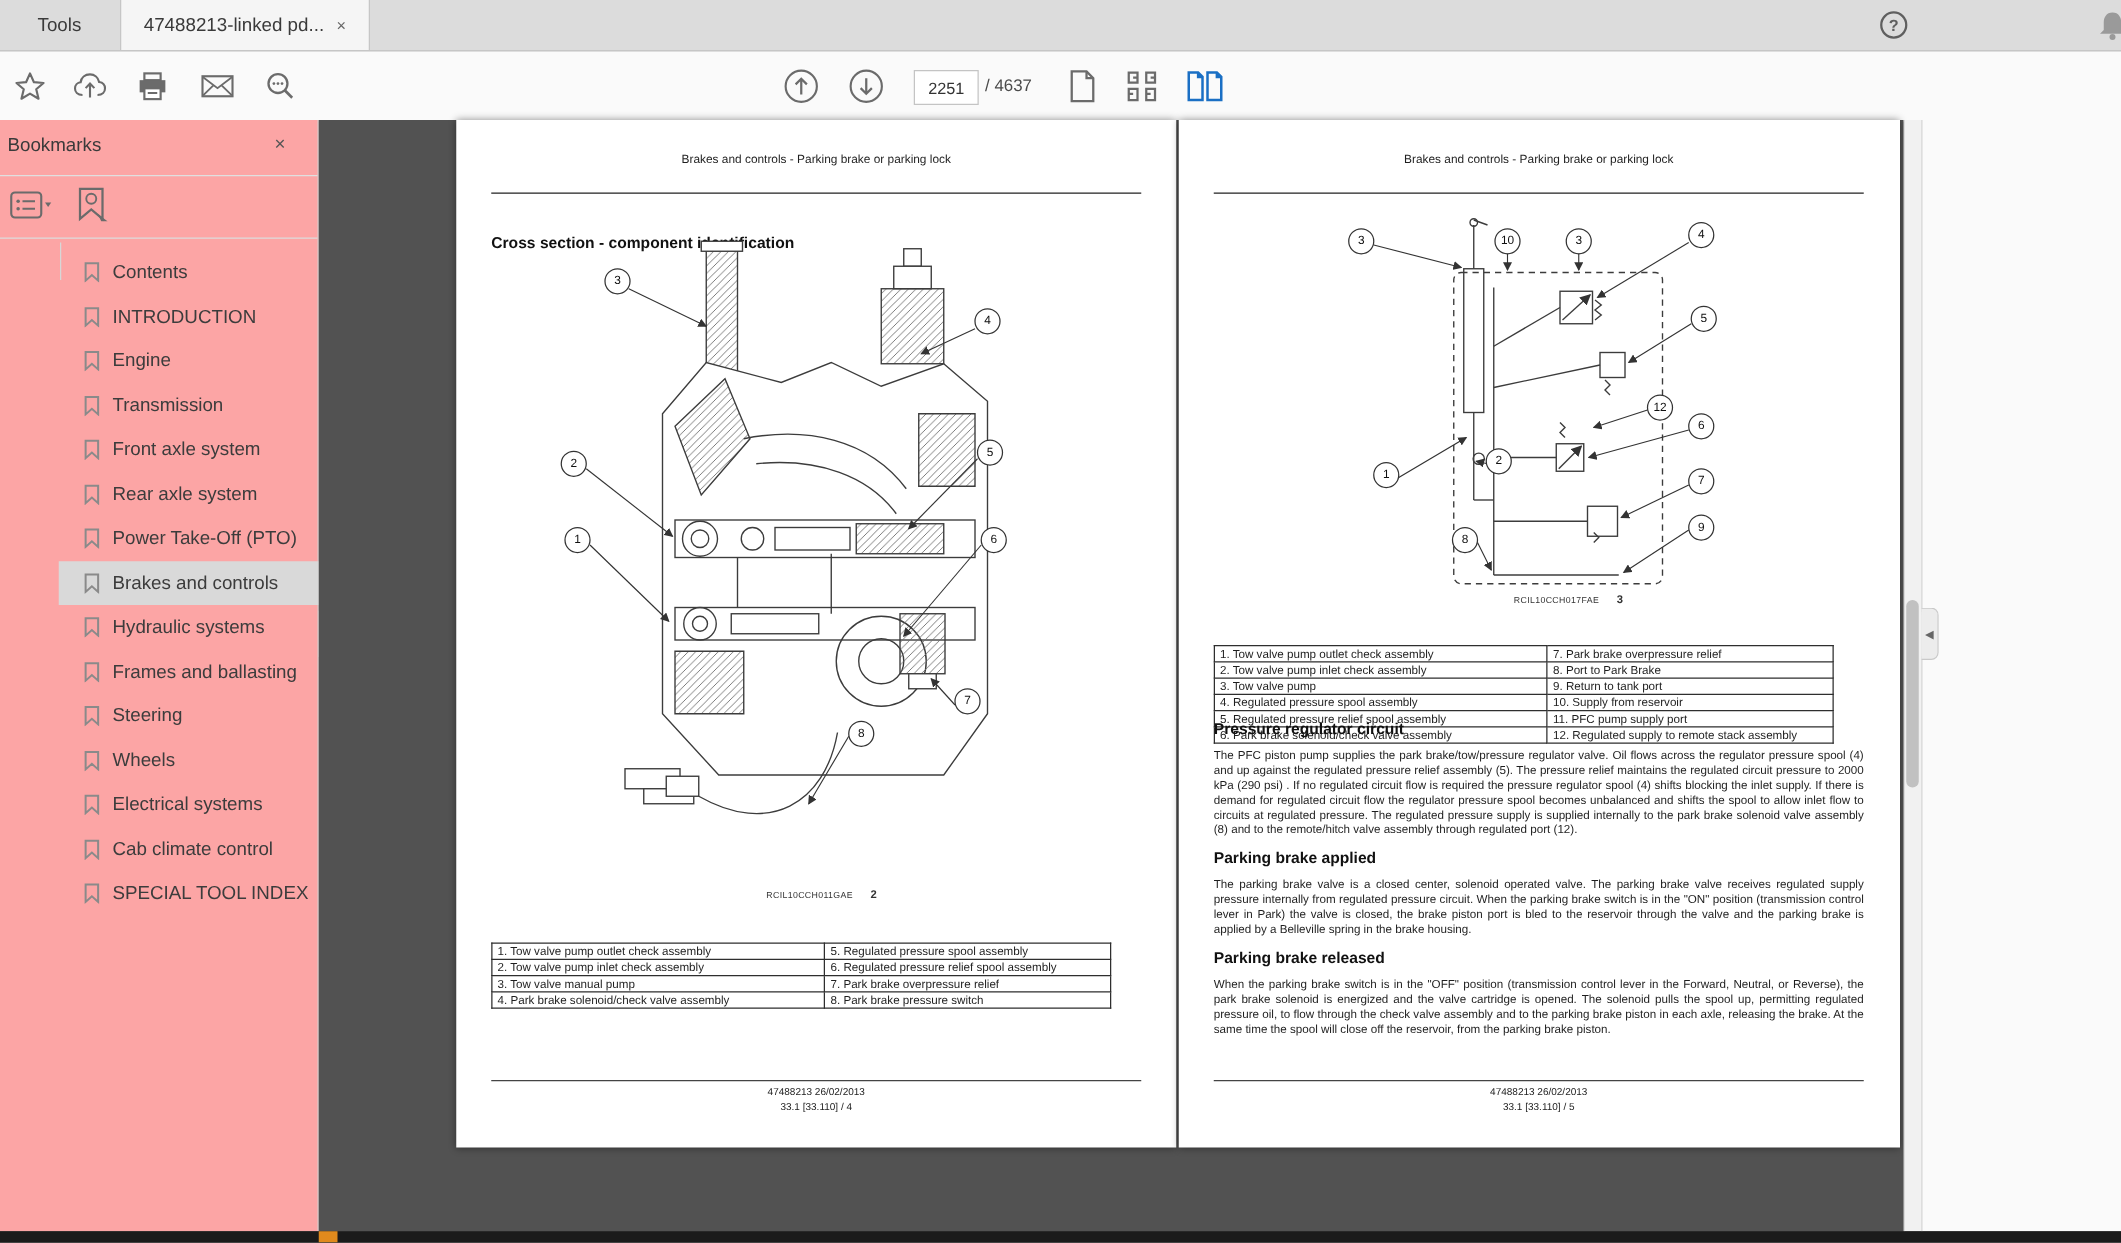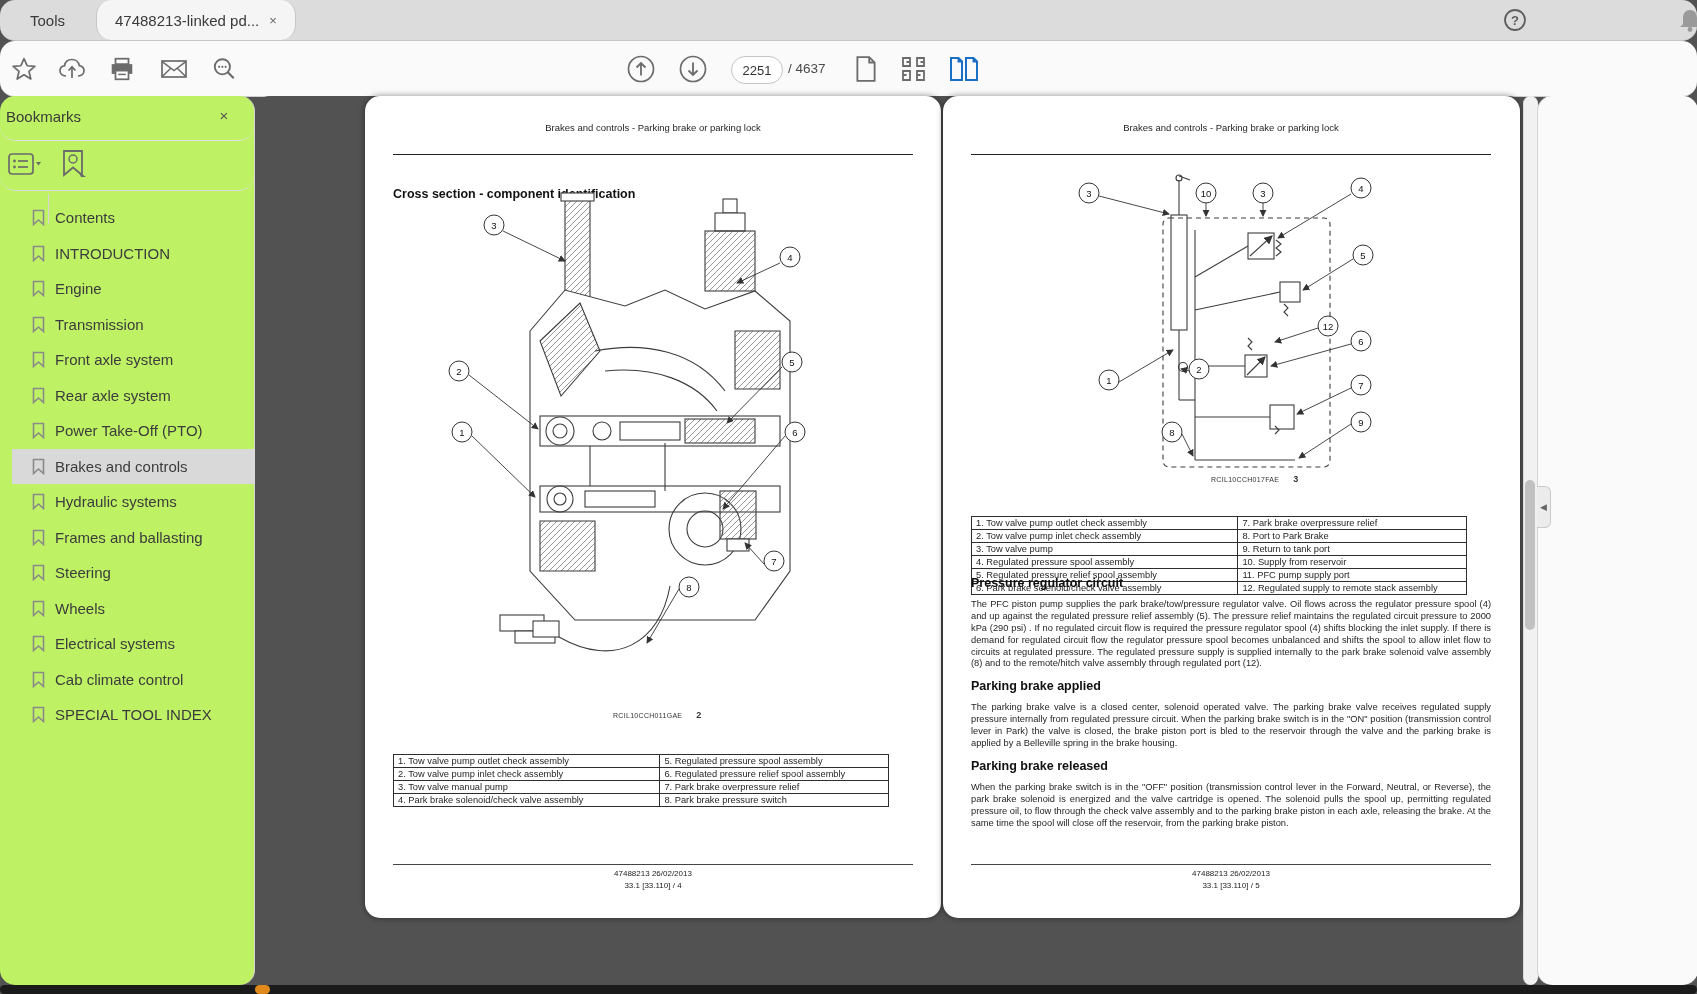--- a/index.html
+++ b/index.html
@@ -1,42 +1,42 @@
 <!DOCTYPE html>
 <html><head>
 <meta charset="utf-8">
 <style>
   html,body{margin:0;padding:0;}
   body{width:1697px;height:994px;overflow:hidden;position:relative;
        font-family:"Liberation Sans",sans-serif;background:#525252;}
-  .abs{position:absolute;border-radius:15px;}
+  .abs{position:absolute;}
   svg{display:block;}
   
   #tabbar{left:0;top:0;width:1697px;height:40px;background:#dcdcdc;border-bottom:1px solid #c6c6c6;}
   .tab{height:40px;display:flex;align-items:center;gap:10px;padding:0 18px;font-size:15px;color:#3a3a3a;box-sizing:border-box;}
   #tab-tools{left:12px;top:0;}
   #tab-doc{left:96px;top:0;background:#f5f5f5;border-left:1px solid #c6c6c6;border-right:1px solid #c6c6c6;max-width:230px;}
   #tab-doc .lbl{white-space:nowrap;overflow:hidden;max-width:170px;}
   .tab .close{font-size:13px;color:#666;cursor:default;}
   #help-btn{right:170px;top:8px;width:24px;height:24px;}
   #bell-btn{right:-6px;top:6px;width:26px;height:28px;}
   
   #toolbar{left:0;top:41px;width:1697px;height:55px;background:#fafafa;border-bottom:1px solid #cfcfcf;}
   .tbtn{position:absolute;top:12px;width:32px;height:32px;display:flex;align-items:center;justify-content:center;}
   #pg-input{left:731px;top:15px;width:46px;height:24px;border:1px solid #c4c4c4;background:#fff;
             font-size:13px;color:#333;text-align:center;font-family:"Liberation Sans",sans-serif;}
   #pg-total{left:788px;top:20px;font-size:13.5px;color:#4a4a4a;}
   
-  #sidebar{left:0;top:96px;width:254px;height:889px;background:#bef264;border-right:1px solid #d2d2d2;}
+  #sidebar{left:0;top:96px;width:254px;height:889px;background:#fca5a5;border-right:1px solid #d2d2d2;}
   #bm-head{left:0;top:0;width:254px;height:44px;border-bottom:1px solid #e0e0e0;}
   #bm-title{left:6px;top:12px;font-size:15px;color:#3a3a3a;}
   #bm-close{left:214px;top:11px;width:20px;height:20px;font-size:15px;color:#555;text-align:center;}
   #bm-tools{left:0;top:44px;width:254px;height:50px;border-bottom:1px solid #dcdcdc;}
   #bm-sep{left:48px;top:54px;width:1px;height:30px;background:#d7d7d7;}
-  .bm-list{left:12px;top:104px;width:286px;}
+  .bm-list{left:0;top:104px;width:286px;padding-left:47px;}
   .bm-item{display:flex;align-items:flex-start;gap:10px;padding:8px 6px 8px 20px;font-size:15px;color:#3c3c3c;line-height:1.3;}
   .bm-item.selected{background:#d9d9d9;}
   .bm-item .flag{flex:0 0 13px;margin-top:1px;}
   #collapse-tab{left:255px;top:488px;width:13px;height:36px;background:#ededed;border:1px solid #bdbdbd;border-left:none;
                 border-radius:0 6px 6px 0;display:flex;align-items:center;justify-content:center;font-size:9px;color:#555;}
   
   #docarea{left:255px;top:96px;width:1268px;height:889px;background:#525252;overflow:hidden;}
   #vscroll{left:1523px;top:96px;width:14px;height:889px;background:#f1f1f1;border-left:1px solid #dadada;}
   #vthumb{left:1525px;top:480px;width:10px;height:150px;background:#c1c1c1;border-radius:5px;}
   #rightpane{left:1537px;top:96px;width:160px;height:889px;background:#fafafa;border-left:1px solid #d4d4d4;}

